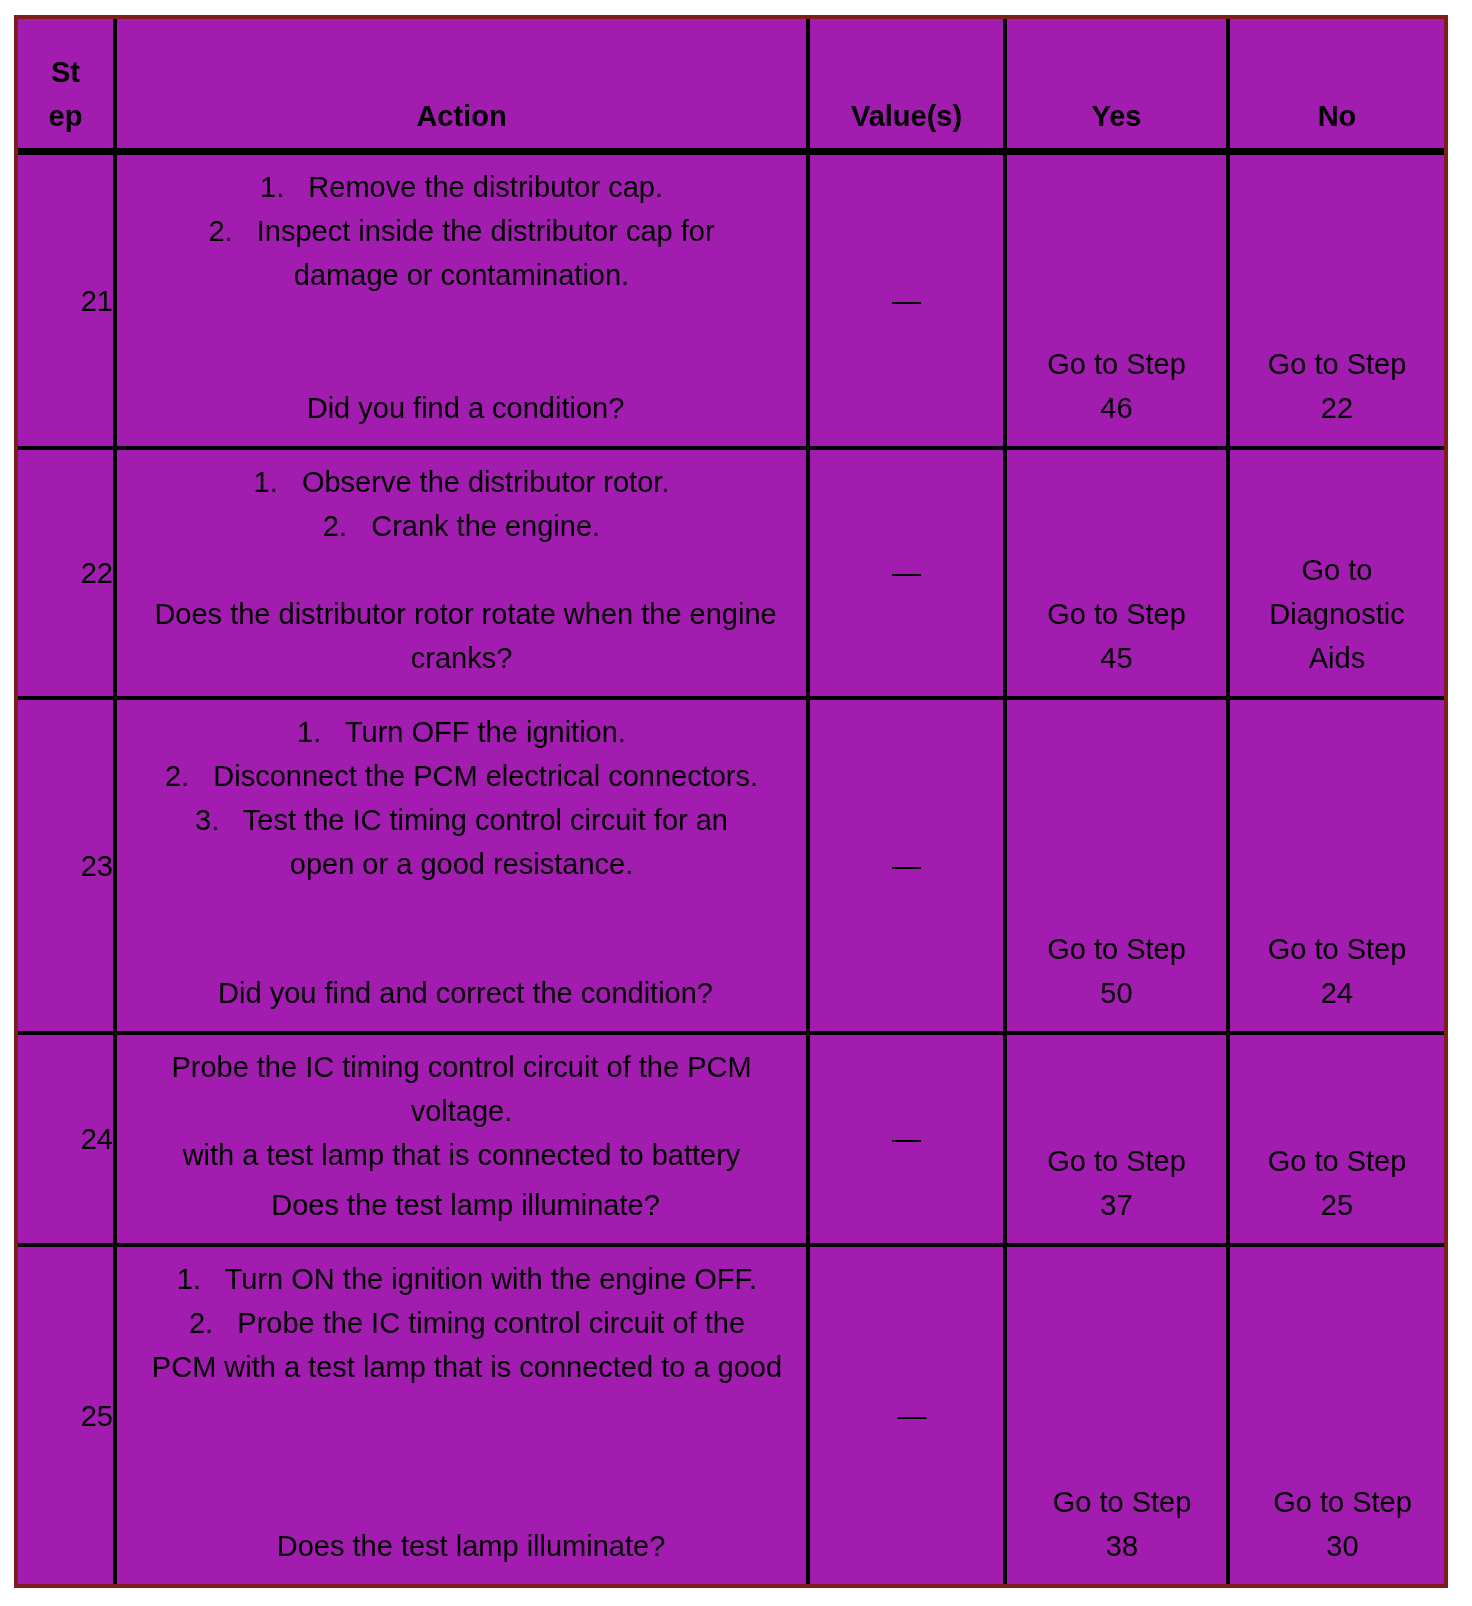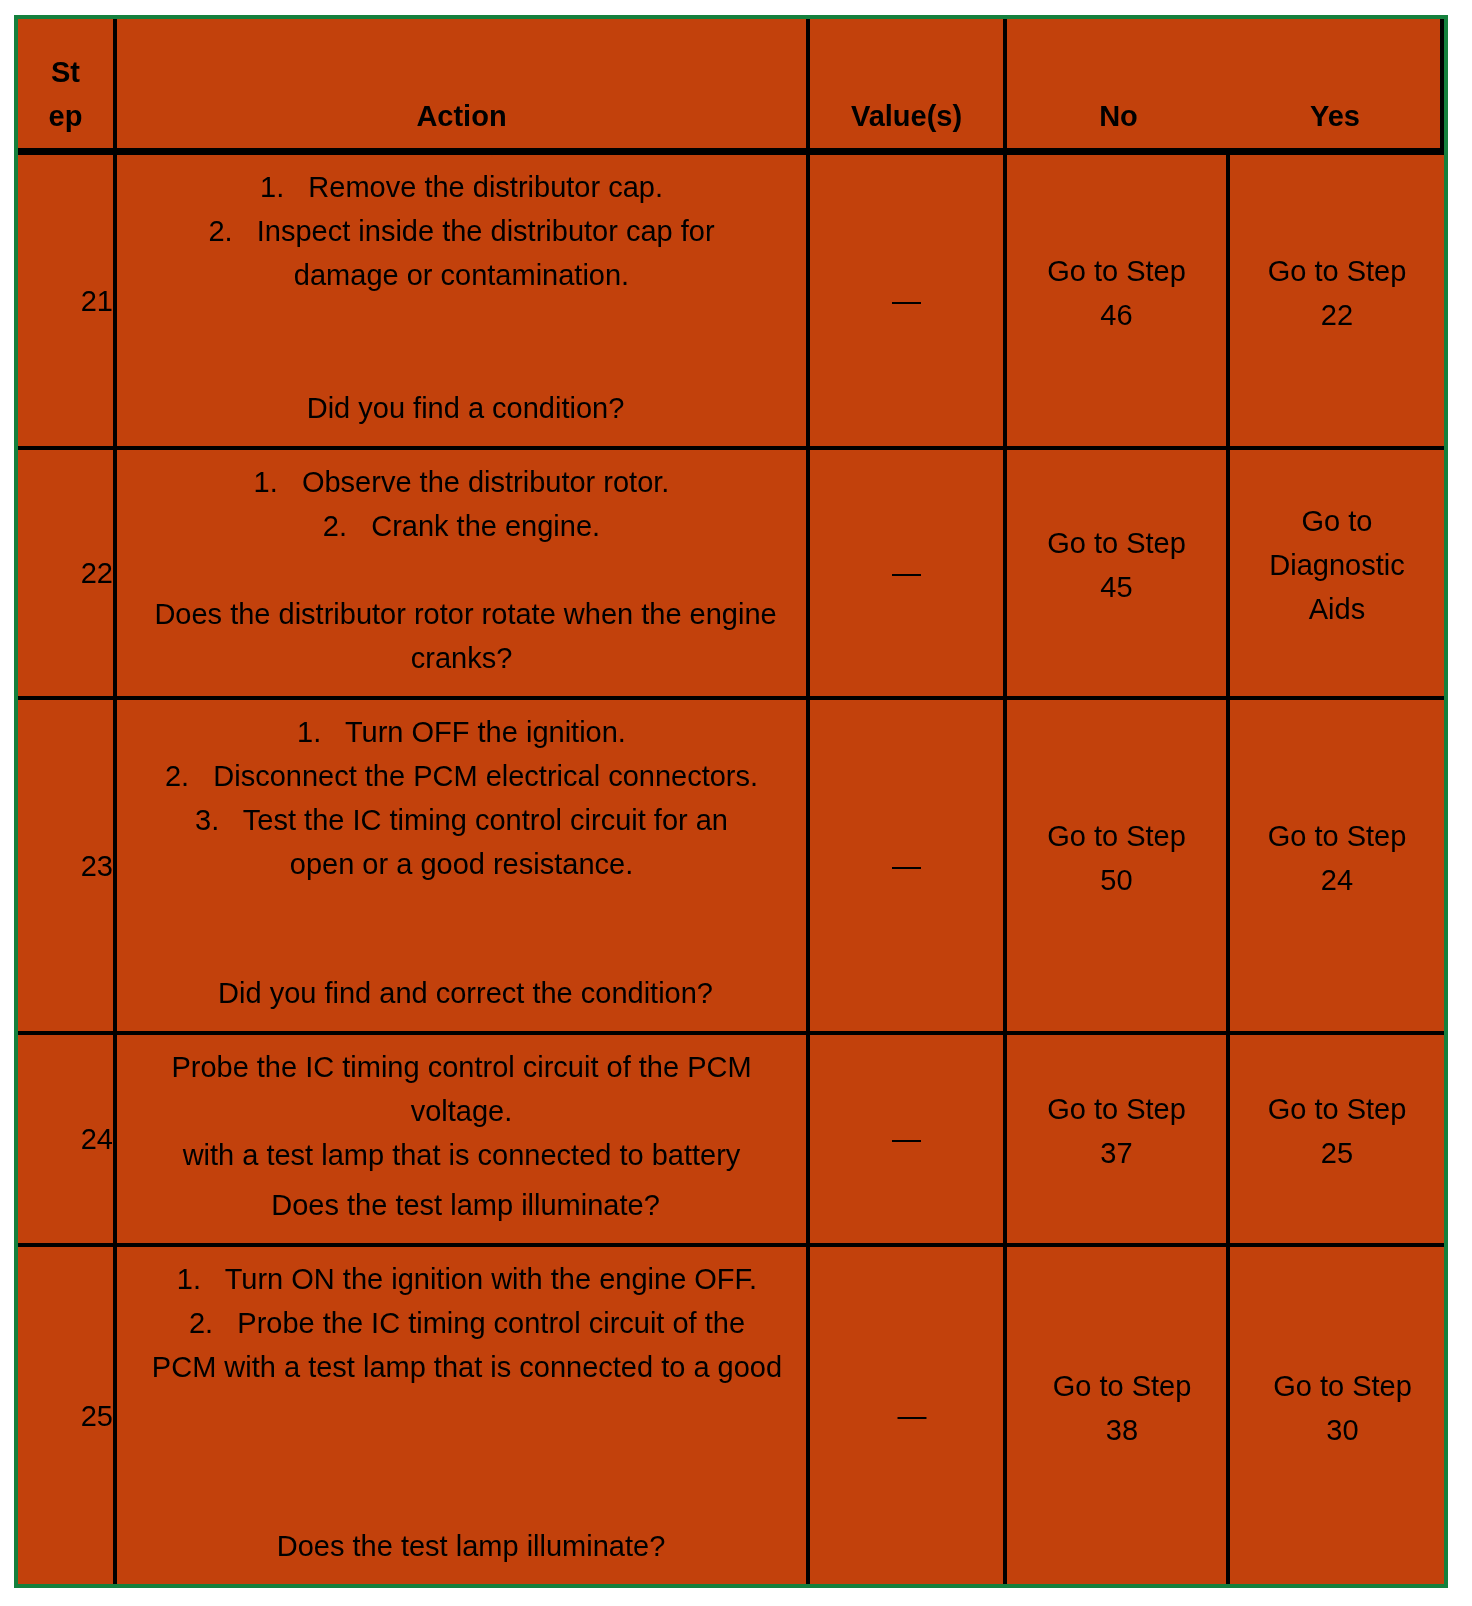--- a/index.html
+++ b/index.html
@@ -9,25 +9,25 @@
     height: 1606px;
     font-family: "Liberation Sans", sans-serif;
     color: #000000;
   }
   .diag-table {
     position: absolute;
     left: 14px;
     top: 15px;
     width: 1434px;
     height: 1573px;
-    border: 4px solid #15803d;
+    border: 4px solid #7f1d1d;
     display: grid;
     grid-template-columns: 99px 693px 197px 223px 214px;
     grid-template-rows: 136px 295px 250px 335px 212px 337px;
-    background: #c2410c;
+    background: #a21caf;
   }
   .cell {
     border-right: 4px solid #000;
     border-bottom: 4px solid #000;
     display: flex;
     flex-direction: column;
     overflow: hidden;
     font-size: 29px;
     line-height: 44px;
   }
@@ -50,21 +50,21 @@
     justify-content: space-between;
     padding: 10px 12px 16px 12px;
     text-align: center;
   }
   .cell.value {
     justify-content: center;
     align-items: center;
     text-align: center;
   }
   .cell.goto {
-    justify-content: center;
+    justify-content: flex-end;
     align-items: center;
     padding-bottom: 16px;
     text-align: center;
   }
   .line { white-space: pre; }
 </style>
 </head>
 <body>
 
 <div class="diag-table">
@@ -72,25 +72,25 @@
   <div class="cell head">
     <div class="line">St</div>
     <div class="line">ep</div>
   </div>
   <div class="cell head">
     <div class="line">Action</div>
   </div>
   <div class="cell head">
     <div class="line">Value(s)</div>
   </div>
+  <div class="cell head">
+    <div class="line">Yes</div>
+  </div>
   <div class="cell head last-col">
     <div class="line">No</div>
-  </div>
-  <div class="cell head">
-    <div class="line">Yes</div>
   </div>
 
   <div class="cell step">
     <div class="line">21</div>
   </div>
   <div class="cell action">
     <div>
       <div class="line">1.   Remove the distributor cap.</div>
       <div class="line">2.   Inspect inside the distributor cap for</div>
       <div class="line">damage or contamination.</div>

